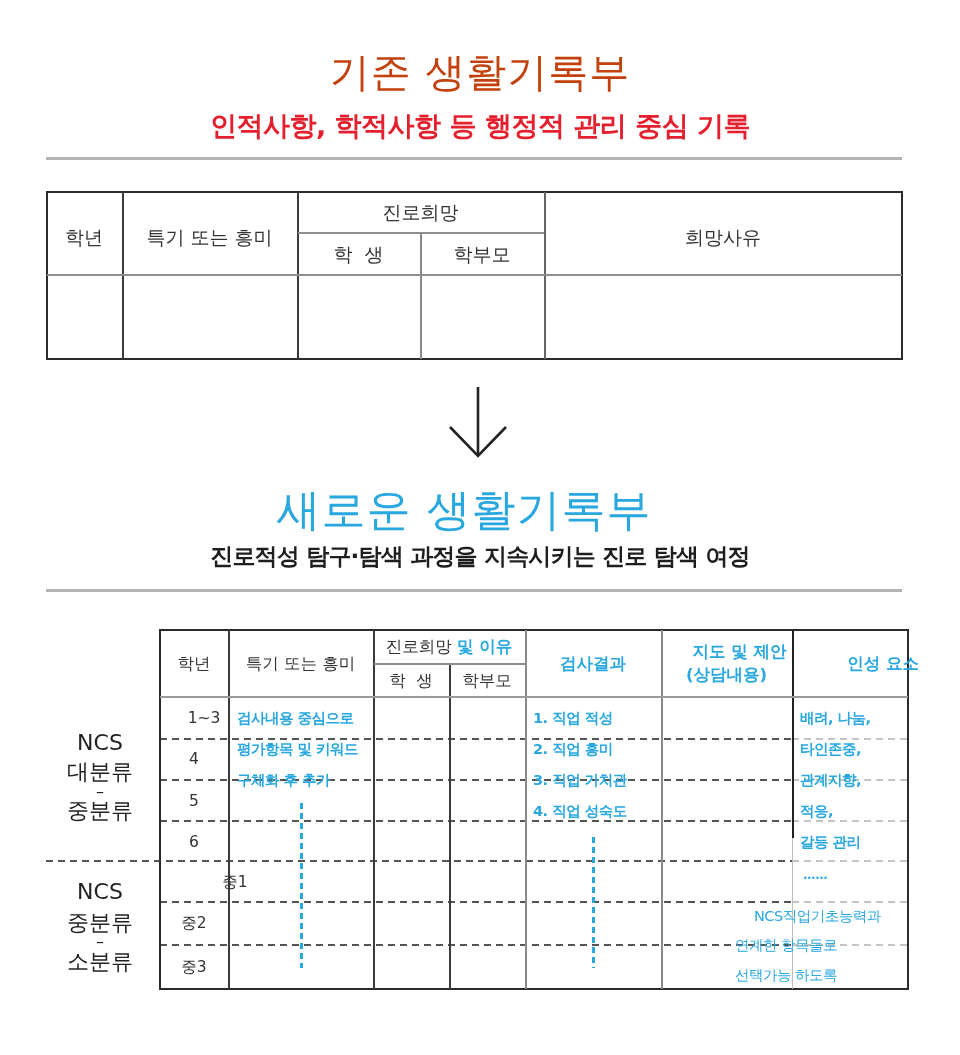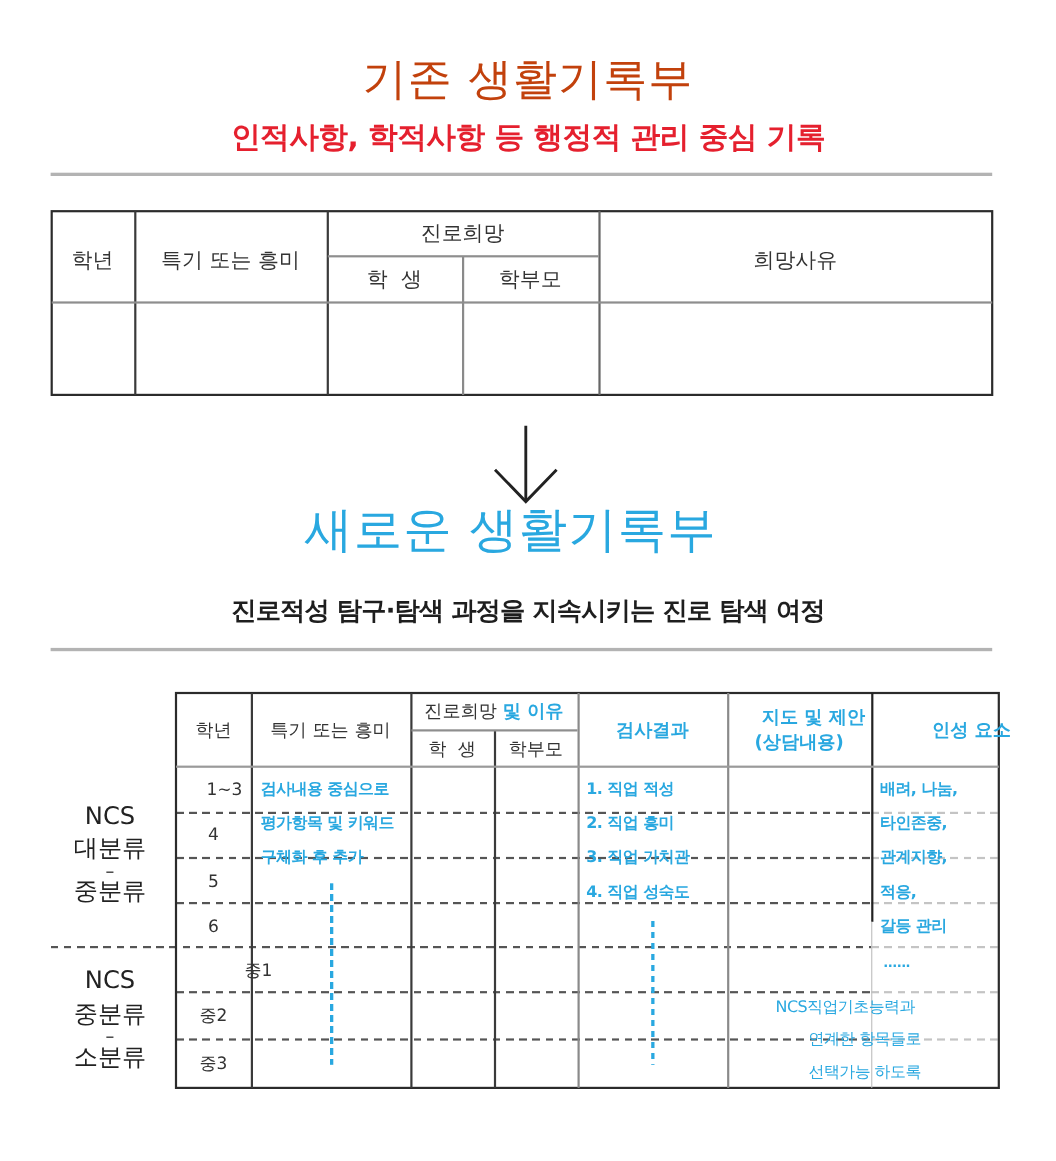--- a/index.html
+++ b/index.html
@@ -9,21 +9,21 @@
       font-family: "DejaVu Sans", "Liberation Sans", sans-serif;
       color: #2a2a2a;
     }
     .abs { position: absolute; }
     .c { text-align: center; }
     .pre { white-space: pre; }
 
     
     .title-old { left: 0; width: 960px; top: 46px; line-height: 52px; font-size: 40px; color: #c2410c; font-weight: 300; letter-spacing: 1px; }
     .sub-old { left: 0; width: 960px; top: 110px; line-height: 32px; font-size: 27px; color: #e5202e; font-weight: bold; letter-spacing: -0.5px; }
-    .title-new { left: 0; width: 928px; top: 454px; line-height: 56px; font-size: 44px; color: #29a8e0; letter-spacing: 1px; }
+    .title-new { left: 0; width: 928px; top: 482px; line-height: 56px; font-size: 44px; color: #29a8e0; letter-spacing: 1px; }
     .sub-new { left: 0; width: 960px; top: 540px; line-height: 32px; font-size: 23px; color: #1e1e1e; font-weight: bold; letter-spacing: -0.8px; }
     .rule { left: 46px; width: 856px; height: 3px; background: #b3b3b3; }
 
     
     .box { box-sizing: border-box; border: 2px solid #2b2b2b; }
     .vl { width: 1.5px; background: #3a3a3a; }
     .vl.gray { background: #8a8a8a; width: 2px; }
     .hl { height: 2px; background: #8e8e8e; }
     .dash { height: 1.5px; background: repeating-linear-gradient(90deg, #555 0 7px, transparent 7px 12px); }
     .dash.light { background: repeating-linear-gradient(90deg, #c4c4c4 0 7px, transparent 7px 12px); }
@@ -142,16 +142,16 @@
   <div class="abs note" style="left:533px;top:800px;">4. 직업 성숙도</div>
   <div class="abs bdash" style="left:592px;top:837px;height:131px;"></div>
 
   <div class="abs note" style="left:800px;top:707px;">배려, 나눔,</div>
   <div class="abs note" style="left:800px;top:738px;">타인존중,</div>
   <div class="abs note" style="left:800px;top:769px;">관계지향,</div>
   <div class="abs note" style="left:800px;top:800px;">적응,</div>
   <div class="abs note" style="left:800px;top:831px;">갈등 관리</div>
   <div class="abs note" style="left:803px;top:864px;font-size:12px;">......</div>
 
-  <div class="abs note" style="left:705px;top:905px;font-weight:normal;">NCS직업기초능력과</div>
+  <div class="abs note" style="left:754px;top:905px;font-weight:normal;">NCS직업기초능력과</div>
   <div class="abs note" style="left:735px;top:934px;font-weight:normal;">연계한 항목들로</div>
   <div class="abs note" style="left:735px;top:964px;font-weight:normal;">선택가능 하도록</div>
 </div>
 
 </body></html>

